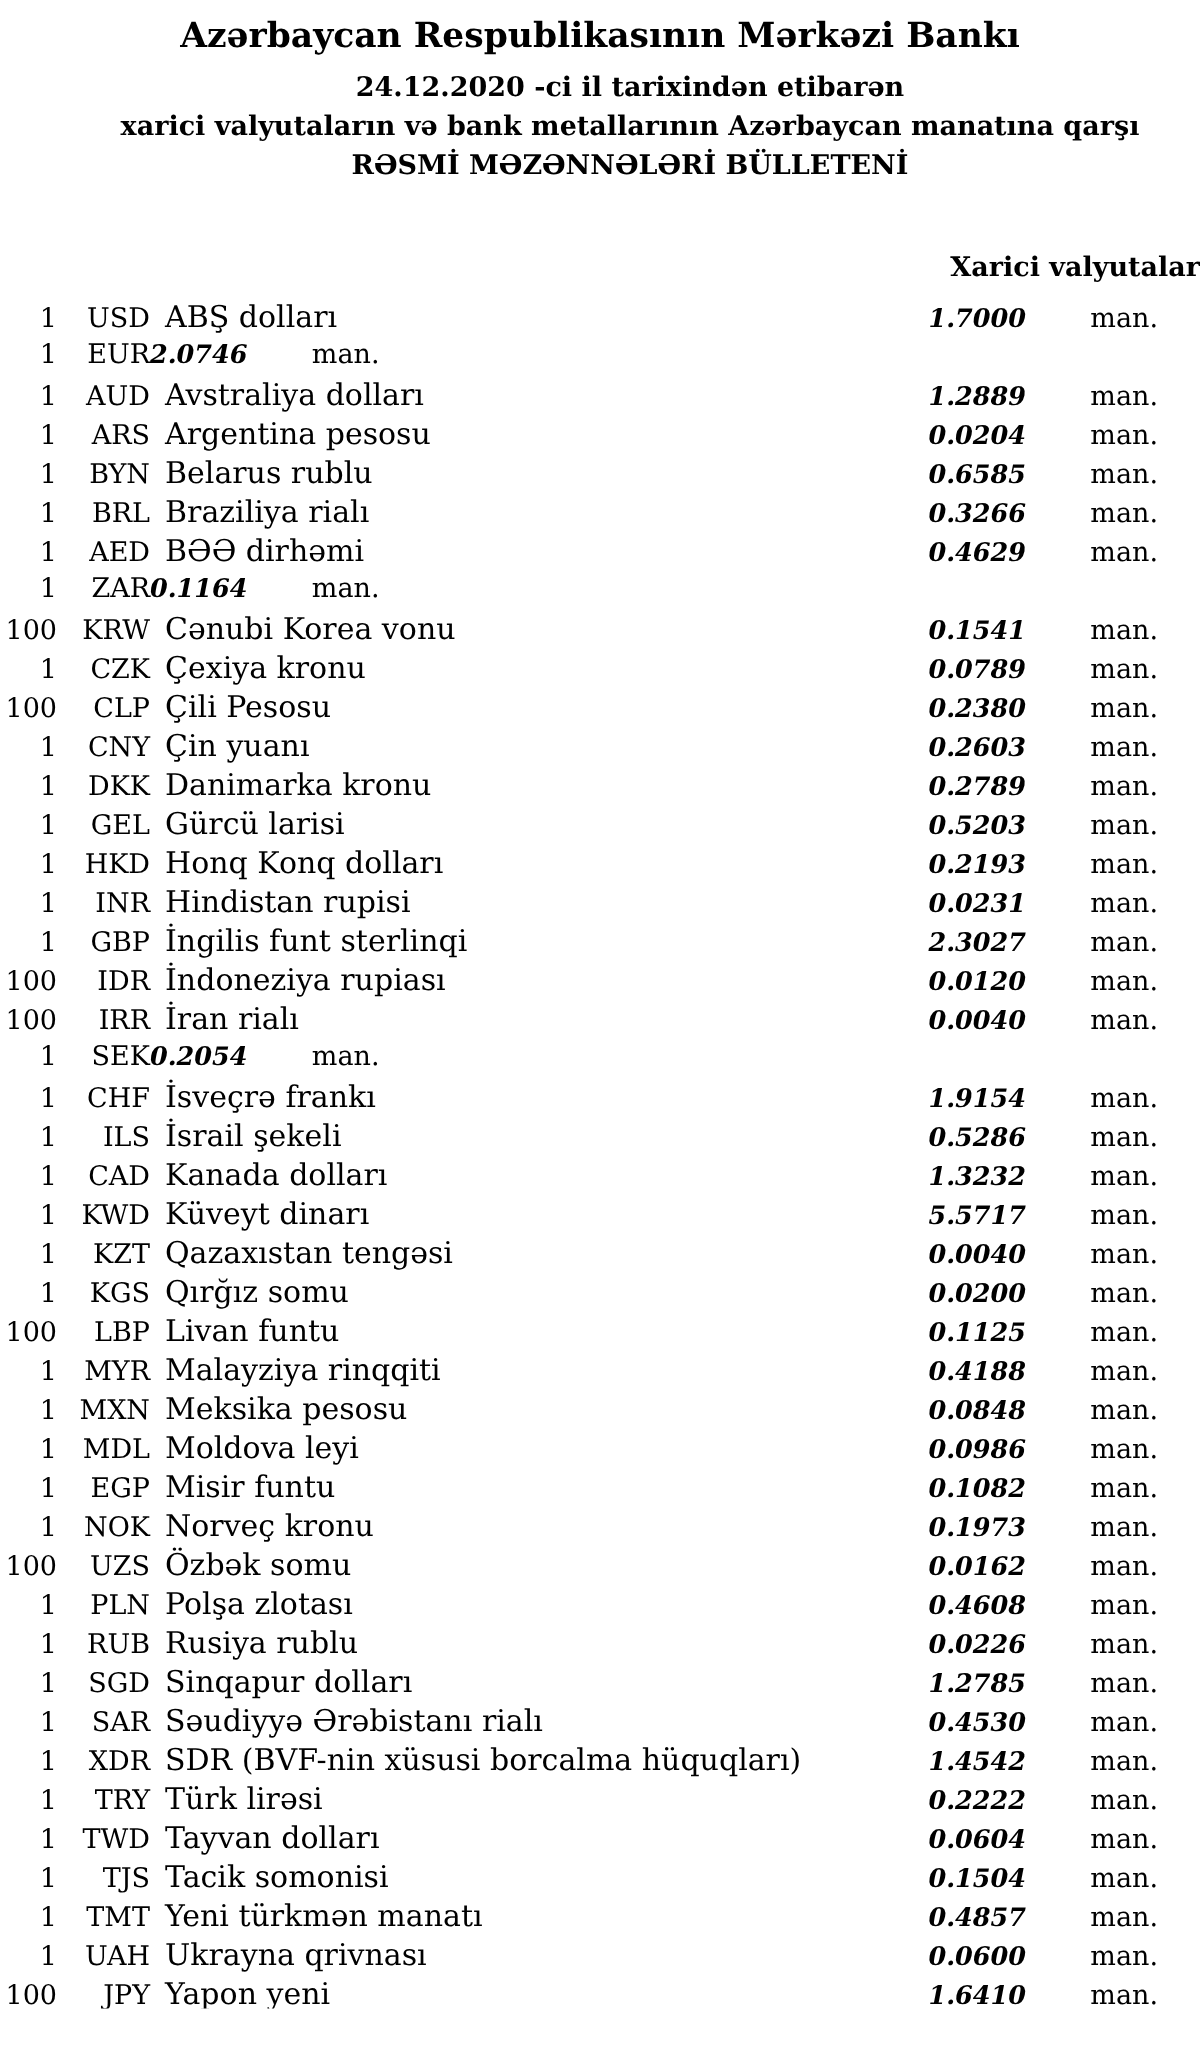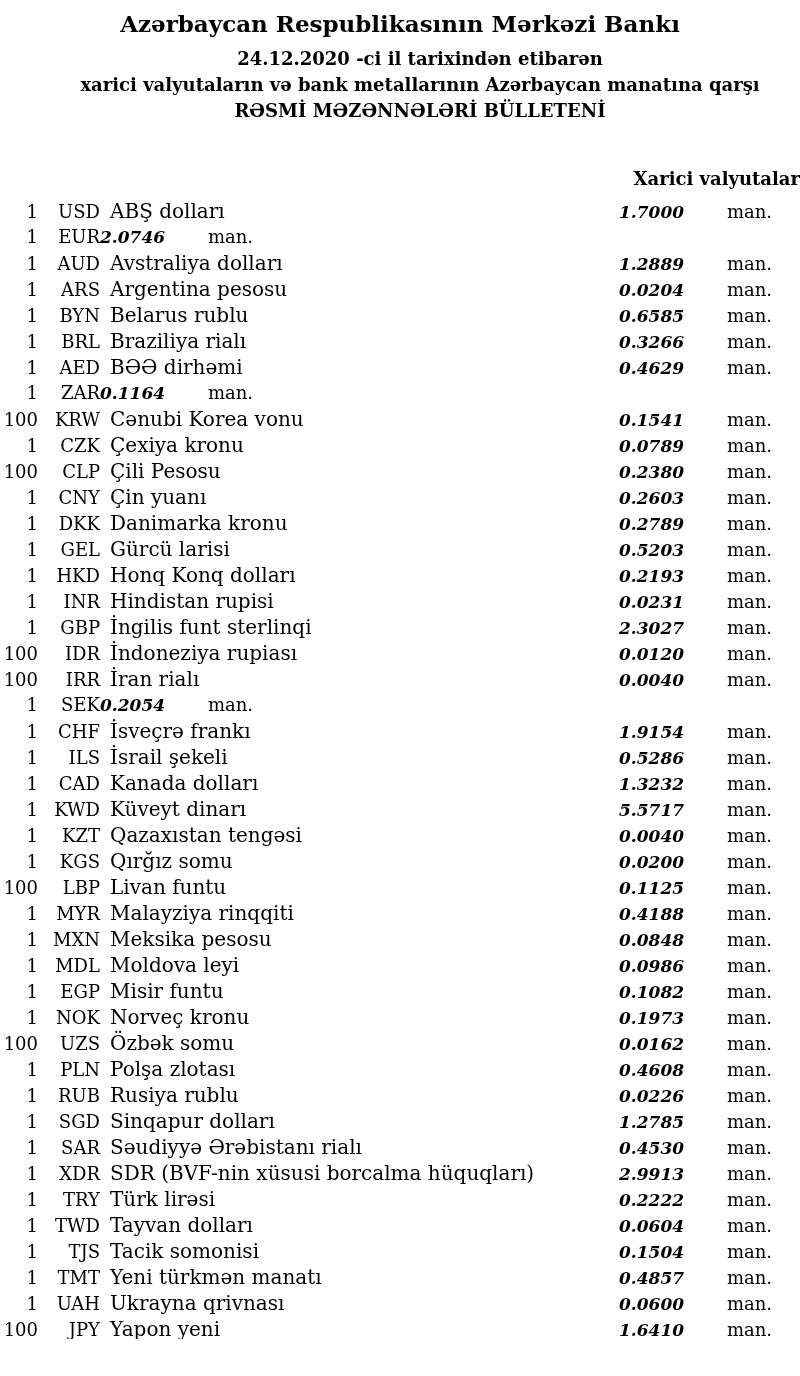--- a/index.html
+++ b/index.html
@@ -381,21 +381,21 @@
       <span class="code">SAR</span>
       <span class="name">Səudiyyə Ərəbistanı rialı</span>
       <span class="rate">0.4530</span>
       <span class="unit">man.</span>
     </div>
 
     <div class="row">
       <span class="qty">1</span>
       <span class="code">XDR</span>
       <span class="name">SDR (BVF-nin xüsusi borcalma hüquqları)</span>
-      <span class="rate">2.9913</span>
+      <span class="rate">1.4542</span>
       <span class="unit">man.</span>
     </div>
 
     <div class="row">
       <span class="qty">1</span>
       <span class="code">TRY</span>
       <span class="name">Türk lirəsi</span>
       <span class="rate">0.2222</span>
       <span class="unit">man.</span>
     </div>

